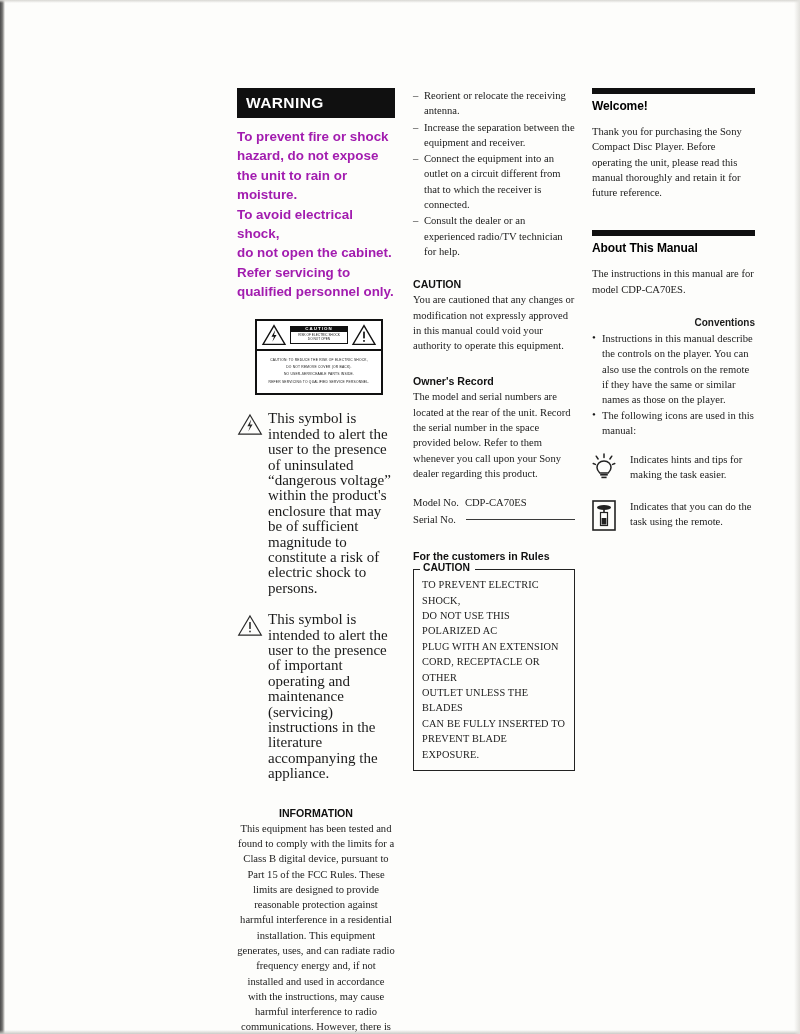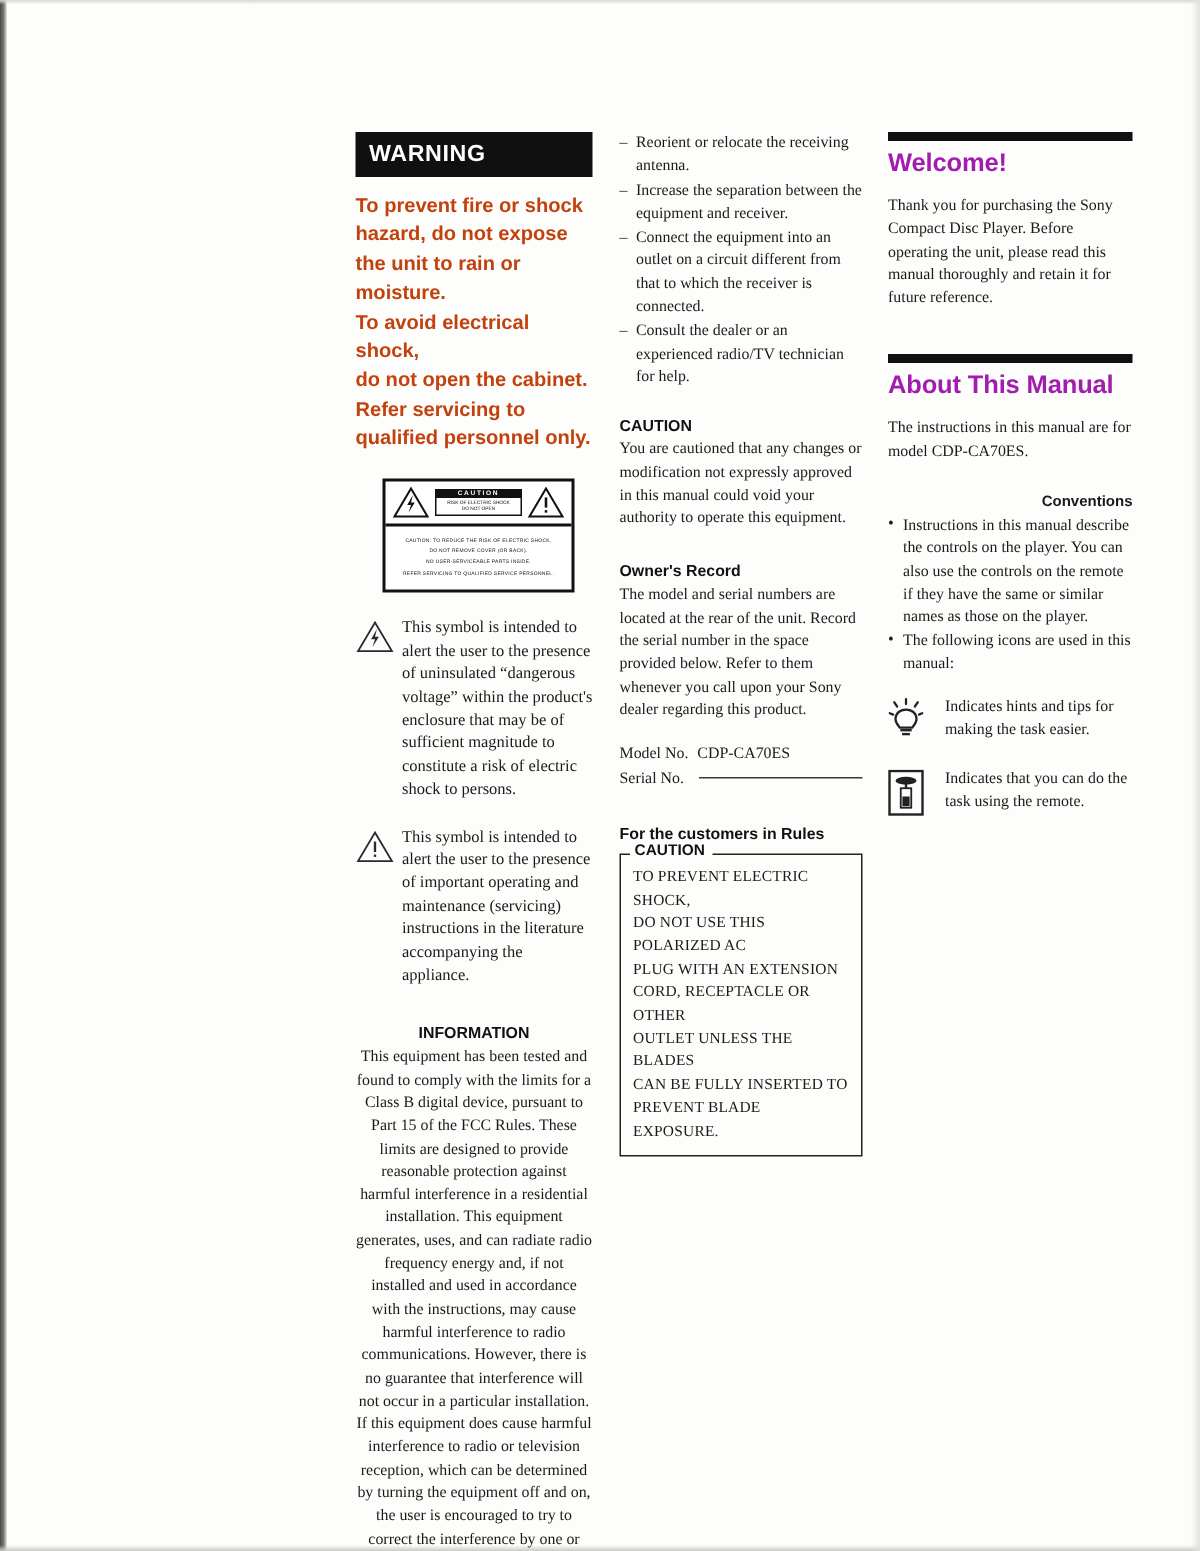--- a/index.html
+++ b/index.html
@@ -64,21 +64,21 @@
     height: 19px;
     line-height: 19px;
     box-sizing: content-box;
   }
   .warning-body {
     font-family: "Liberation Sans", sans-serif;
     font-weight: bold;
     font-size: 13.4px;
     line-height: 19.4px;
     margin-top: 9px;
-    color: #c2410c;
+    color: #a21caf;
   }
   .warning-body p { margin: 0; }
 
   
   .caution-label {
     margin-top: 17px;
     margin-left: 18px;
     width: 124px;
     border: 2px solid #111;
     background: #fff;
@@ -135,21 +135,21 @@
     display: flex;
     margin-top: 16px;
     align-items: flex-start;
   }
   .symbol-block .sym-icon {
     width: 26px;
     flex: 0 0 26px;
     padding-top: 2px;
   }
   .symbol-block .sym-text {
-    font-size: 11px;
+    font-size: 15px;
     line-height: 15.4px;
     padding-left: 5px;
   }
 
   h3.sec-head {
     font-family: "Liberation Sans", sans-serif;
     font-weight: bold;
     font-size: 10.6px;
     margin: 0 0 2px 0;
     color: #111;
@@ -220,23 +220,23 @@
 
   
   .rule-thick {
     height: 6px;
     background: #101010;
     width: 100%;
   }
   h2.col-title {
     font-family: "Liberation Sans", sans-serif;
     font-weight: bold;
-    font-size: 17px;
+    font-size: 12px;
     margin: 5px 0 0 0;
-    color: #a21caf;
+    color: #000000;
     letter-spacing: -.1px;
   }
   .intro-text {
     font-size: 10.6px;
     line-height: 15.3px;
     margin-top: 11px;
   }
   .conv-head {
     font-family: "Liberation Sans", sans-serif;
     font-weight: bold;

